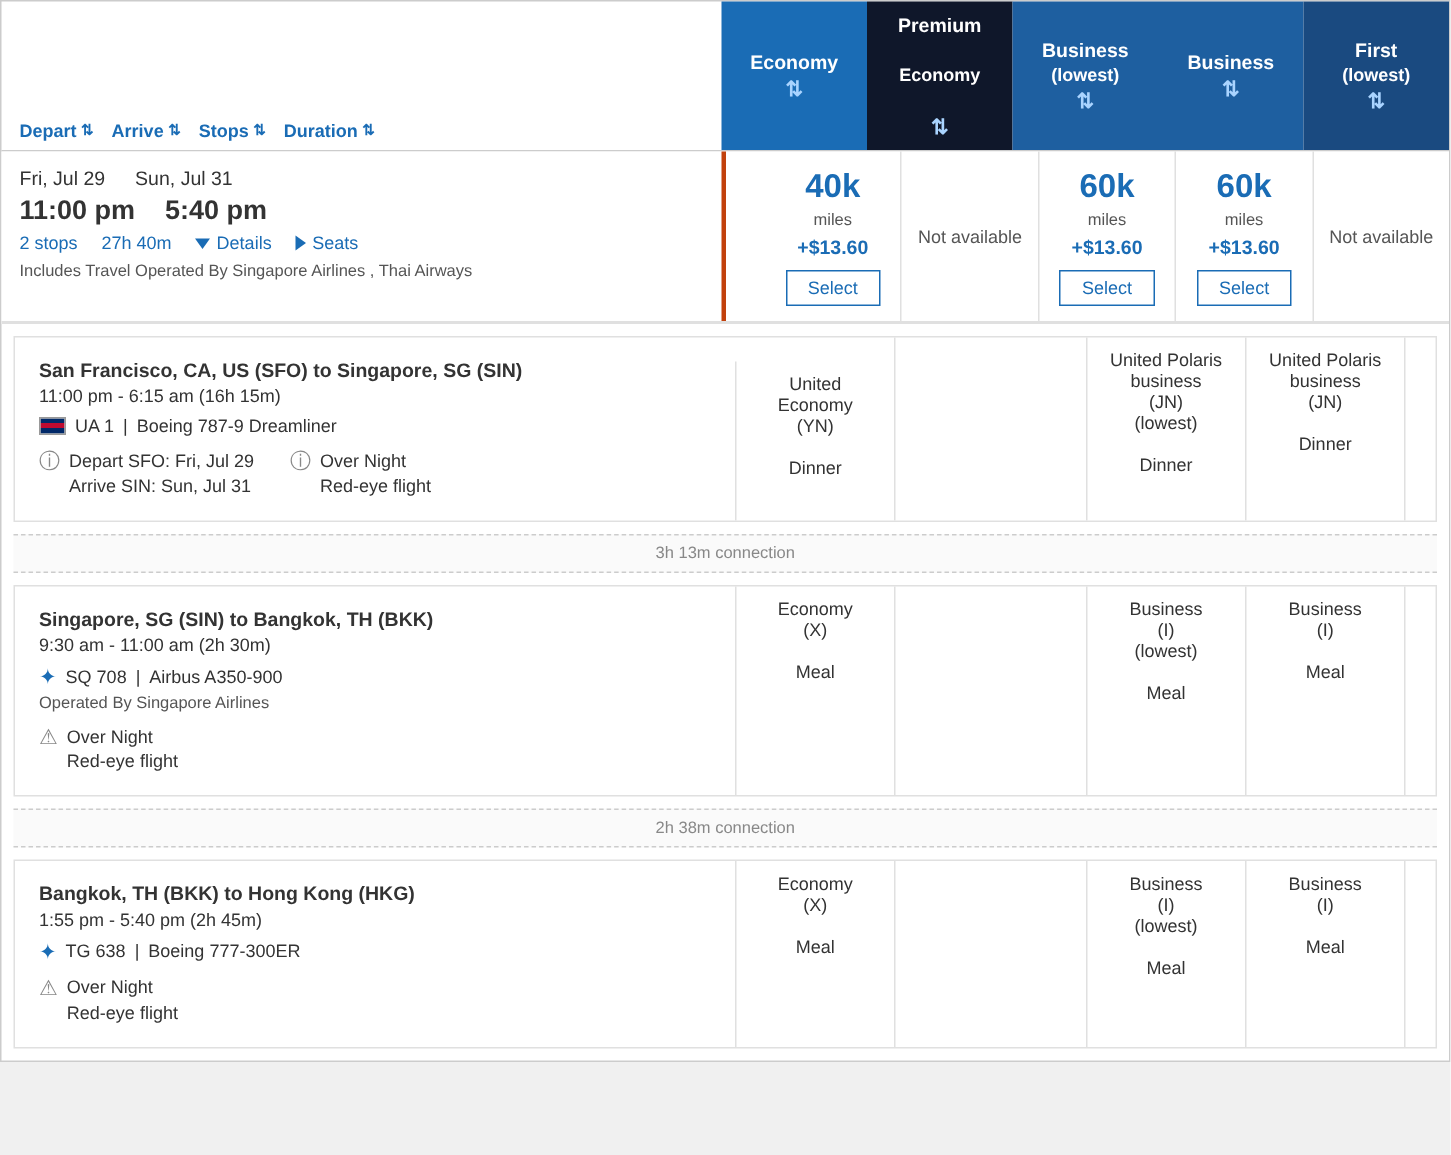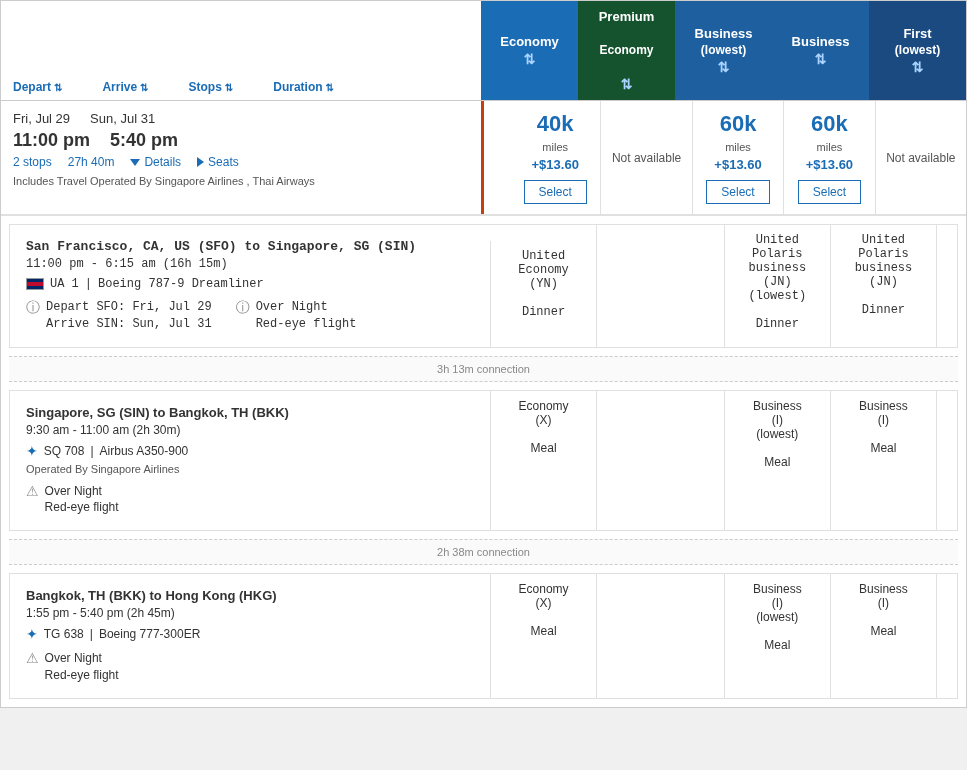--- a/index.html
+++ b/index.html
@@ -16,21 +16,21 @@
       display: flex;
       border-bottom: 1px solid #ccc;
     }
 
     .header-left {
       width: 480px;
       min-width: 480px;
       display: flex;
       align-items: flex-end;
       padding: 8px 12px 6px 12px;
-      gap: 40px;
+      gap: 12px;
     }
 
     .header-col {
       display: flex;
       align-items: center;
       gap: 3px;
       font-size: 12px;
       color: #1a6cb5;
       cursor: pointer;
       font-weight: 600;
@@ -50,21 +50,21 @@
       color: #fff;
       cursor: pointer;
       display: flex;
       align-items: center;
       justify-content: center;
       flex-direction: column;
       gap: 2px;
     }
 
     .cabin-economy { background: #1a6cb5; }
-    .cabin-premium { background: #14532d; gap: 19px; }
+    .cabin-premium { background: #0f172a; gap: 19px; }
     .cabin-business-low { background: #1e5fa0; }
     .cabin-business { background: #1e5fa0; }
     .cabin-first { background: #1a4a80; }
 
     .cabin-sort {
       font-size: 14px;
       color: #aad4ff;
     }
 
     
@@ -367,21 +367,21 @@
       <button class="select-btn">Select</button>
     </div>
 
     <div class="summary-cabin" style="border-left:1px solid #e0e0e0;">
       <span class="not-available">Not available</span>
     </div>
   </div>
 
   <div id="segments-container">
       <div class="detail-section">
-    <div style="display:flex;font-family:Liberation Mono, monospace;">
+    <div style="display:flex;">
       <div style="width:480px;min-width:480px;padding:14px 16px;">
         <div class="route-title">San Francisco, CA, US (SFO) to Singapore, SG (SIN)</div>
         <div class="time-range">11:00 pm - 6:15 am (16h 15m)</div>
         <div class="aircraft-row">
           <span class="flight-flag"></span>
           <span>UA 1</span>
           <span>|</span>
           <span>Boeing 787-9 Dreamliner</span>
         </div>
 

